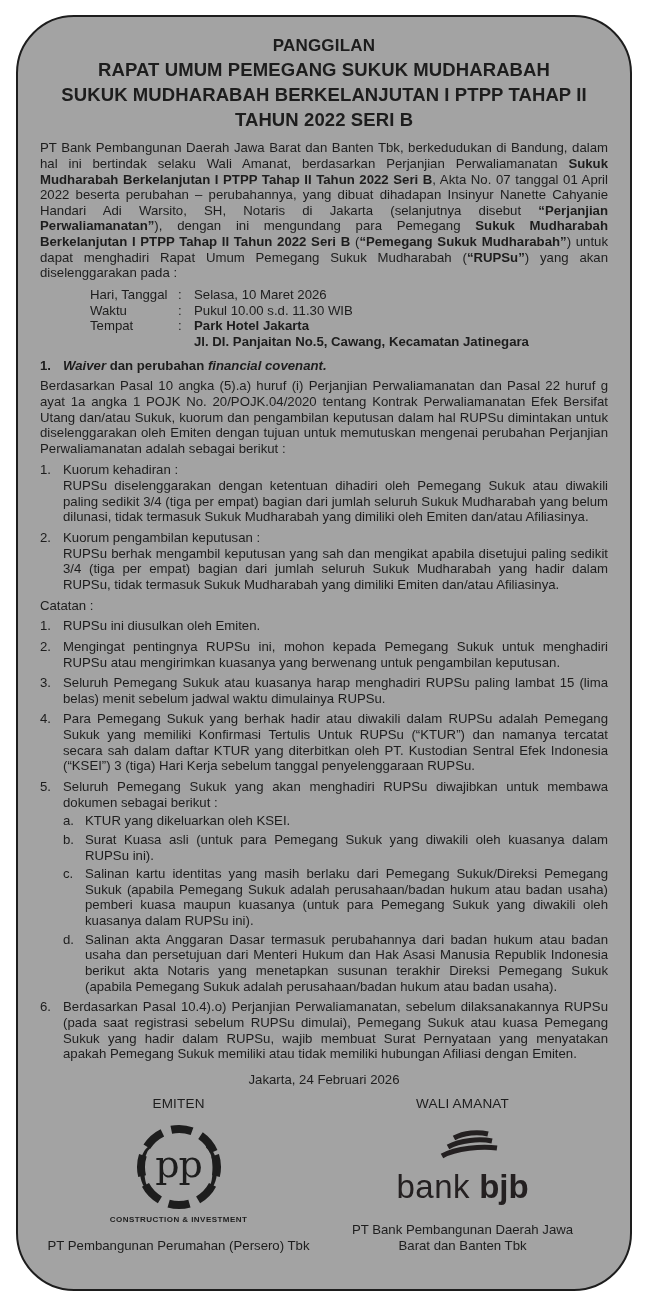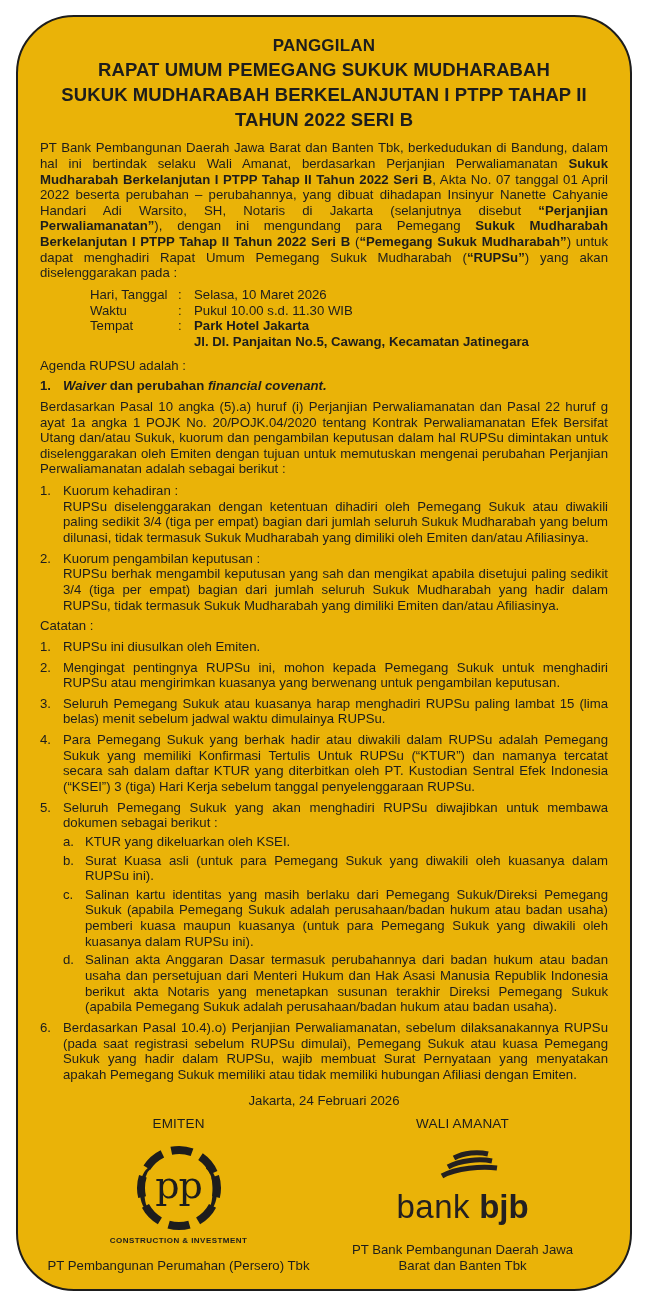--- a/index.html
+++ b/index.html
@@ -7,21 +7,21 @@
     width:648px;height:1306px;background:#ffffff;position:relative;
     font-family:"Liberation Sans", sans-serif;
     color:#1d1d1d;
     -webkit-font-smoothing:antialiased;
   }
   .sheet{
     position:absolute;left:16px;top:15px;width:616px;height:1276px;
     box-sizing:border-box;
     border:2px solid #1d1d1d;border-radius:58px;
     padding:16px 22px 0 22px;
-    overflow:hidden;background:#eab308;
+    overflow:hidden;background:#a3a3a3;
   }
   .hdr{text-align:center;font-weight:700;margin:2px -8px 8px -8px;}
   .hdr .h-sub{font-size:17px;line-height:1.35;letter-spacing:.2px;}
   .hdr .h-main{font-size:18.5px;line-height:1.34;letter-spacing:.1px;}
   p{margin:0 0 6px 0;}
   .body-text{font-size:13.2px;line-height:1.185;}
   .just{text-align:justify;text-justify:inter-word;}
   .b{font-weight:700;}
   .i{font-style:italic;}
   
@@ -90,21 +90,20 @@
     <div class="drow">
       <span class="dlabel">Tempat</span>
       <span class="dcolon">:</span>
       <span class="dval">
         <span class="b" style="display:block">Park Hotel Jakarta</span>
         <span class="b" style="display:block">Jl. DI. Panjaitan No.5, Cawang, Kecamatan Jatinegara</span>
       </span>
     </div>
   </div>
 
-  <p class="body-text sec-label">Agenda RUPSU adalah :</p>
 
   <div class="nrow body-text agenda-item">
     <span class="nnum b">1.</span>
     <span class="ncell"><span class="b i">Waiver</span><span class="b"> dan perubahan </span><span class="b i">financial covenant.</span></span>
   </div>
 
   <p class="body-text just">Berdasarkan Pasal 10 angka (5).a) huruf (i) Perjanjian Perwaliamanatan dan Pasal 22 huruf g ayat 1a angka 1 POJK No. 20/POJK.04/2020 tentang Kontrak Perwaliamanatan Efek Bersifat Utang dan/atau Sukuk, kuorum dan pengambilan keputusan dalam hal RUPSu dimintakan untuk diselenggarakan oleh Emiten dengan tujuan untuk memutuskan mengenai perubahan Perjanjian Perwaliamanatan adalah sebagai berikut :</p>
 
   <div id="quorum-list" class="body-text">
       <div class="nrow">

